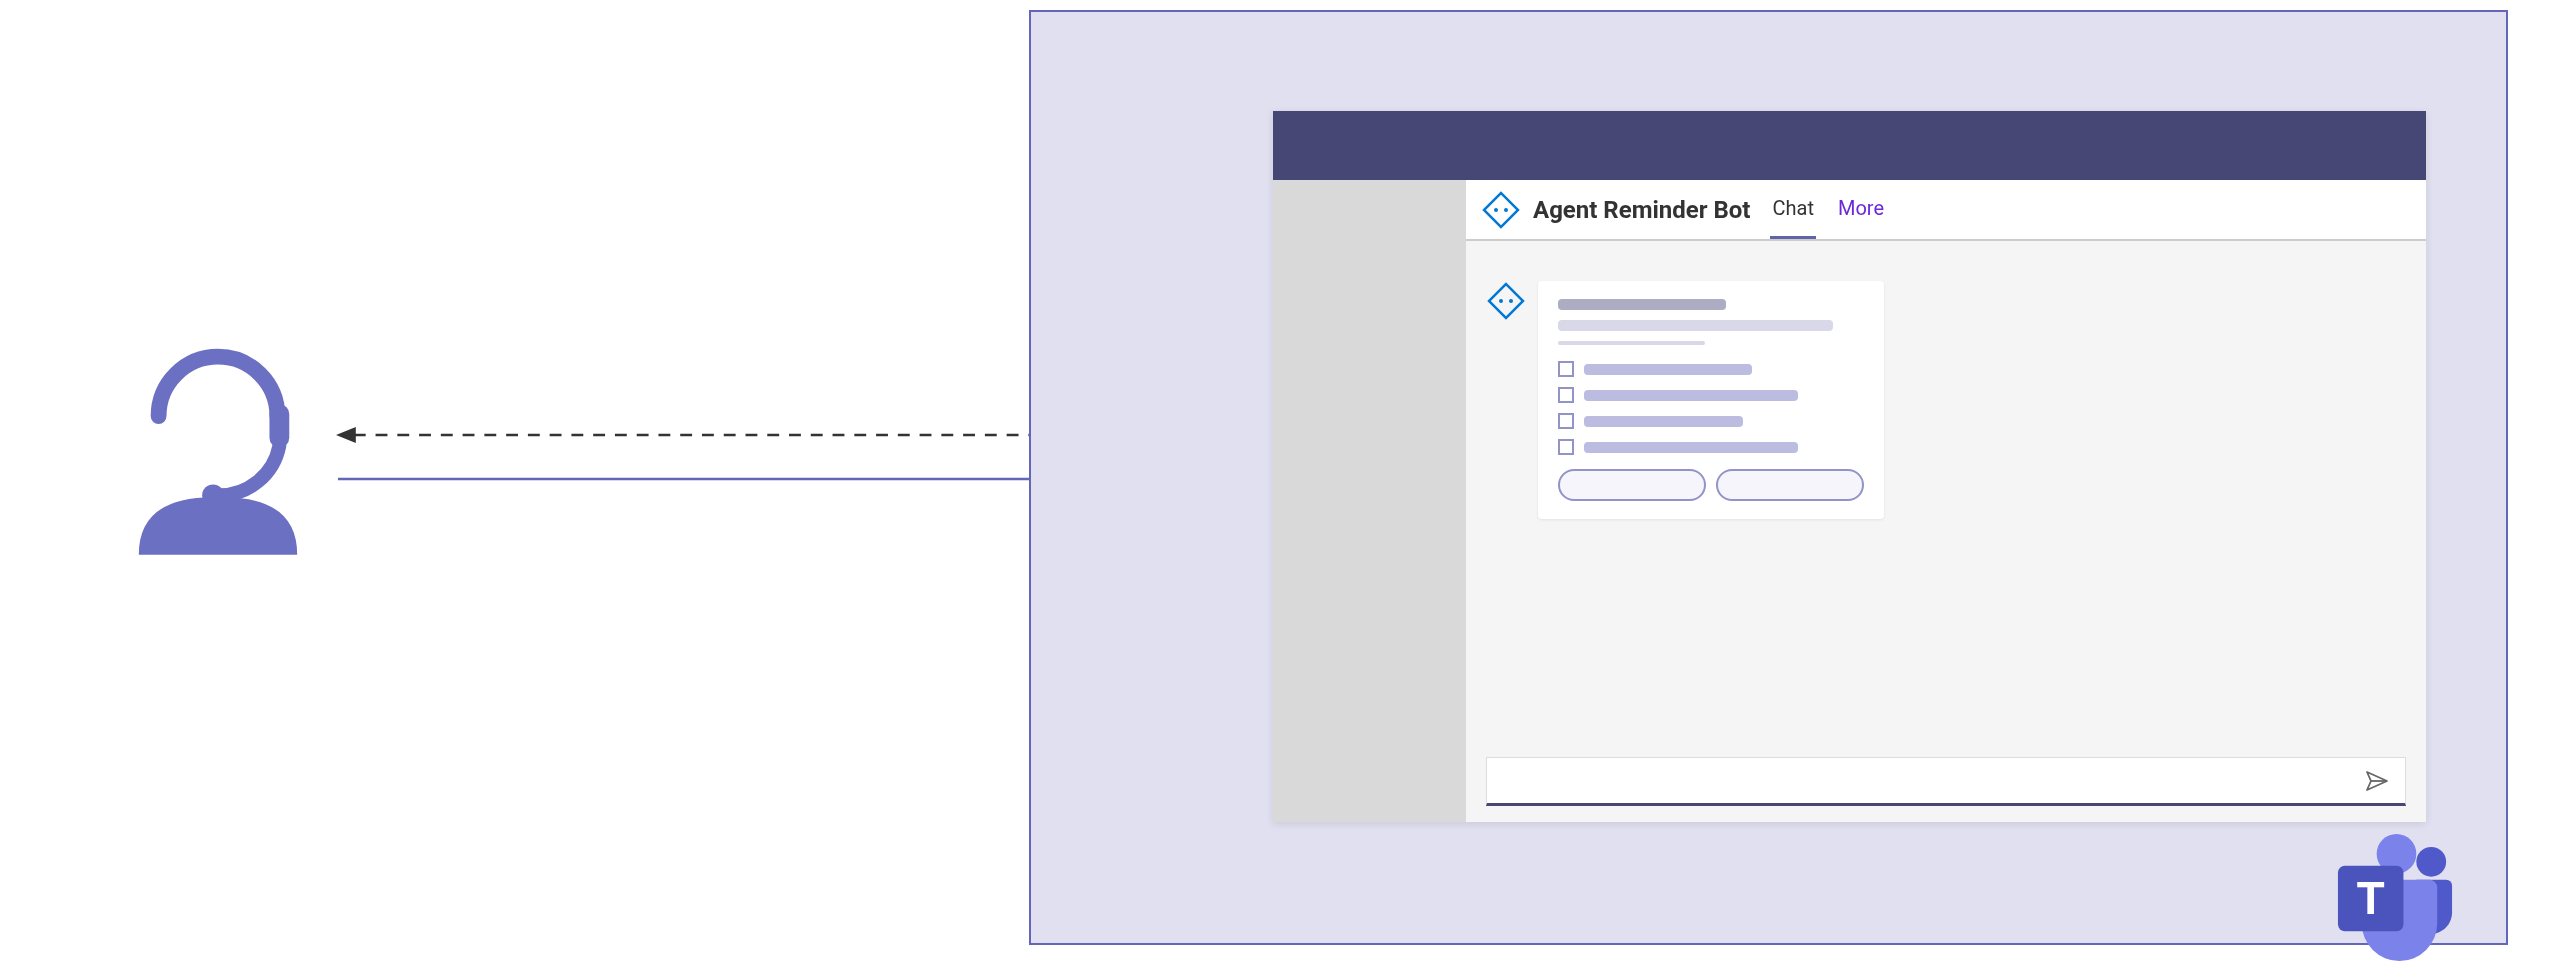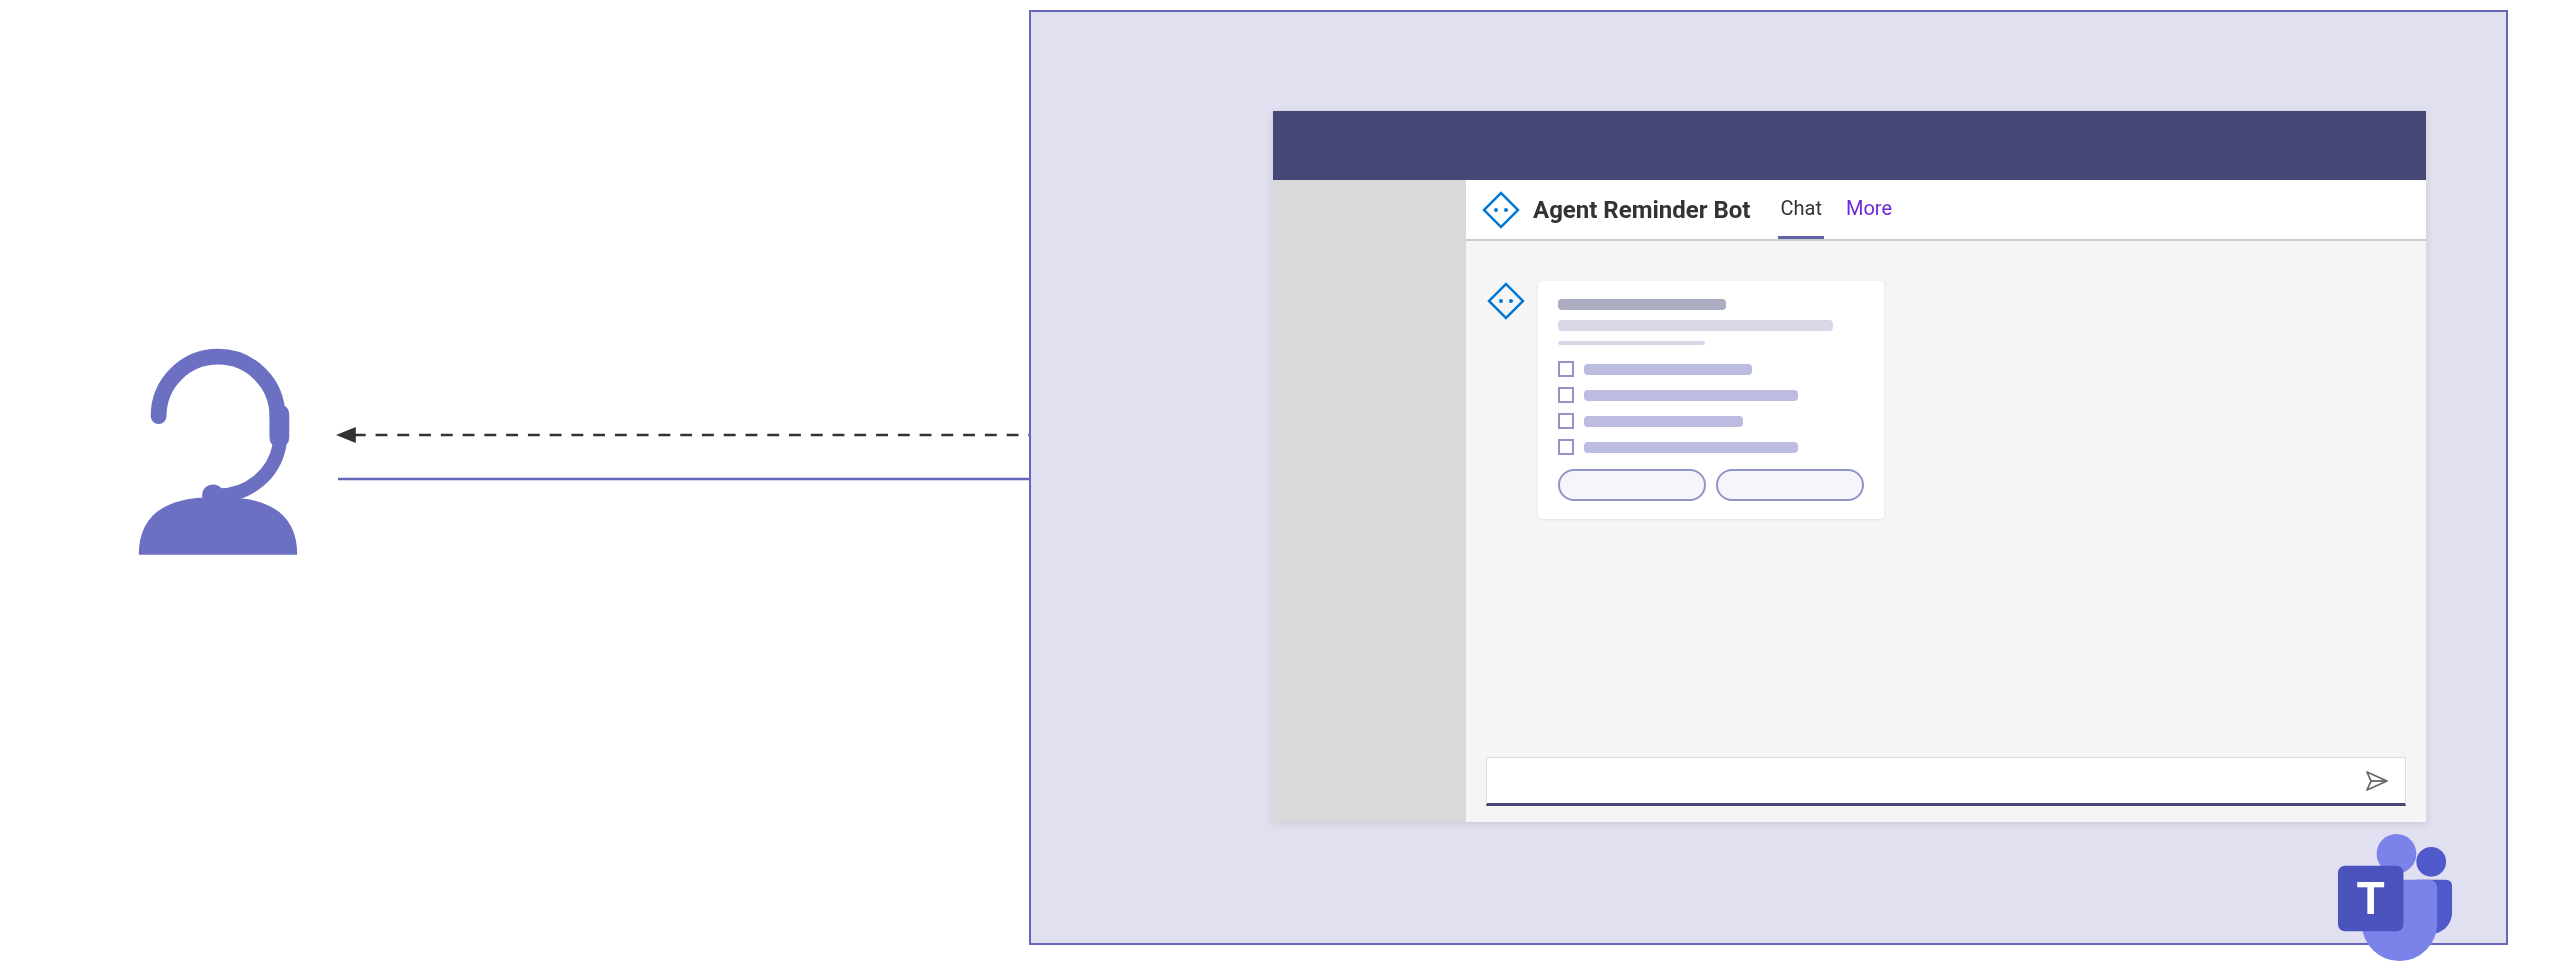--- a/index.html
+++ b/index.html
@@ -172,21 +172,21 @@
 
     .bot-name {
       font-size: 24px;
       font-weight: 700;
       color: #333;
     }
 
     .teams-tabs {
       display: flex;
       gap: 20px;
-      margin-left: 16px;
+      margin-left: 8px;
     }
 
     .teams-tab {
       font-size: 20px;
       color: #6d28d9;
       padding: 16px 2px;
       border-bottom: 3px solid transparent;
     }
 
     .teams-tab.active {

